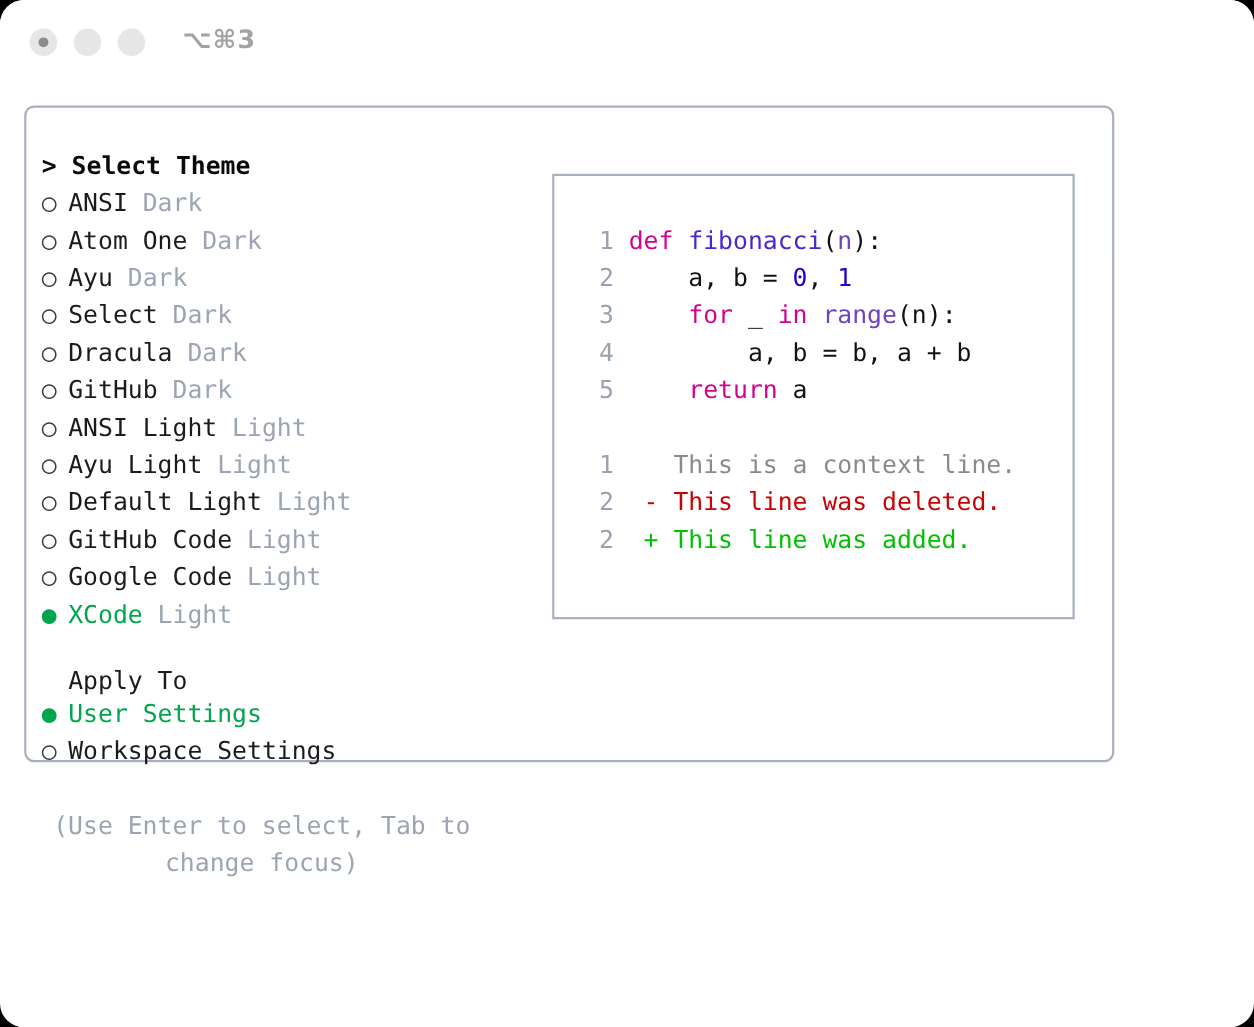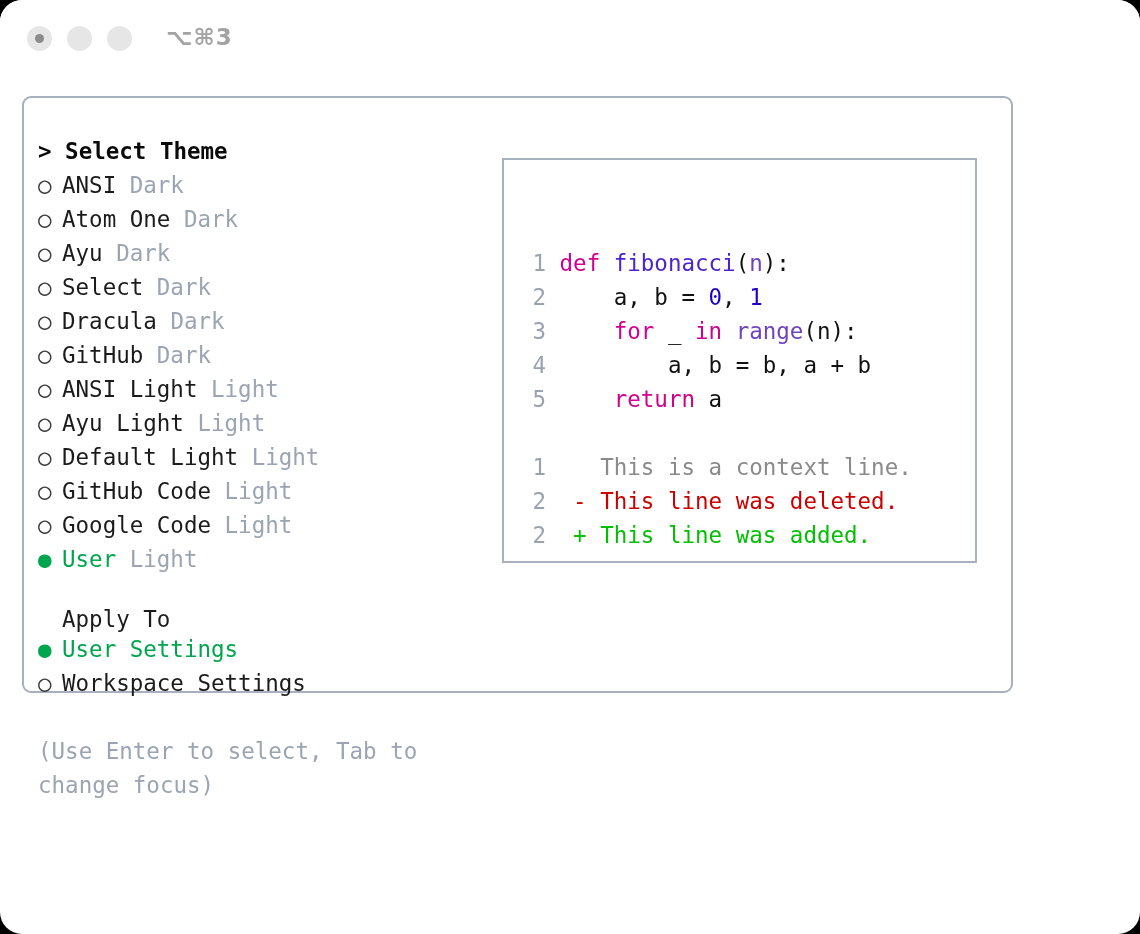--- a/index.html
+++ b/index.html
@@ -111,20 +111,21 @@
     padding-left: 24px;
     font-size: 22.5px;
     color: #1b1b1b;
   }
   #hint {
     margin-top: 34px;
     font-size: 22.5px;
     line-height: 34px;
     color: #9aa4b2;
     width: 400px;
+    text-align: center;
   }
 
   
   #right-col {
     position: absolute;
     left: 478px;
     top: 36px;
   }
   #preview-title {
     font-size: 22.5px;
@@ -136,24 +137,23 @@
     margin-top: 24px;
     width: 475px;
     height: 405px;
     border: 2px solid #a7b0bd;
     box-sizing: border-box;
     background: #ffffff;
     position: relative;
   }
   #code-area {
     position: absolute;
-    left: 16px;
+    left: 28px;
     top: 42px;
     right: 6px;
-    margin-top: 44px;
   }
   .code-line {
     font-size: 22.5px;
     line-height: 34px;
     white-space: pre;
   }
   .ln {
     display: inline-block;
     width: 26px;
     text-align: right;
@@ -191,21 +191,21 @@
           <div class="row"><span class="marker">○</span><span>Atom One </span><span class="variant">Dark</span></div>
           <div class="row"><span class="marker">○</span><span>Ayu </span><span class="variant">Dark</span></div>
           <div class="row"><span class="marker">○</span><span>Select </span><span class="variant">Dark</span></div>
           <div class="row"><span class="marker">○</span><span>Dracula </span><span class="variant">Dark</span></div>
           <div class="row"><span class="marker">○</span><span>GitHub </span><span class="variant">Dark</span></div>
           <div class="row"><span class="marker">○</span><span>ANSI Light </span><span class="variant">Light</span></div>
           <div class="row"><span class="marker">○</span><span>Ayu Light </span><span class="variant">Light</span></div>
           <div class="row"><span class="marker">○</span><span>Default Light </span><span class="variant">Light</span></div>
           <div class="row"><span class="marker">○</span><span>GitHub Code </span><span class="variant">Light</span></div>
           <div class="row"><span class="marker">○</span><span>Google Code </span><span class="variant">Light</span></div>
-          <div class="row"><span class="marker sel">●</span><span class="label-sel">User </span><span class="variant">Light</span></div>
+          <div class="row"><span class="marker sel">●</span><span class="label-sel">XCode </span><span class="variant">Light</span></div>
         </div>
 
       <div id="apply-title">Apply To</div>
       <div id="apply-list">
           <div class="row"><span class="marker sel">●</span><span class="label-sel">User Settings</span></div>
           <div class="row"><span class="marker">○</span><span>Workspace Settings</span></div>
         </div>
 
       <div id="hint">(Use Enter to select, Tab to change focus)</div>
     </div>

